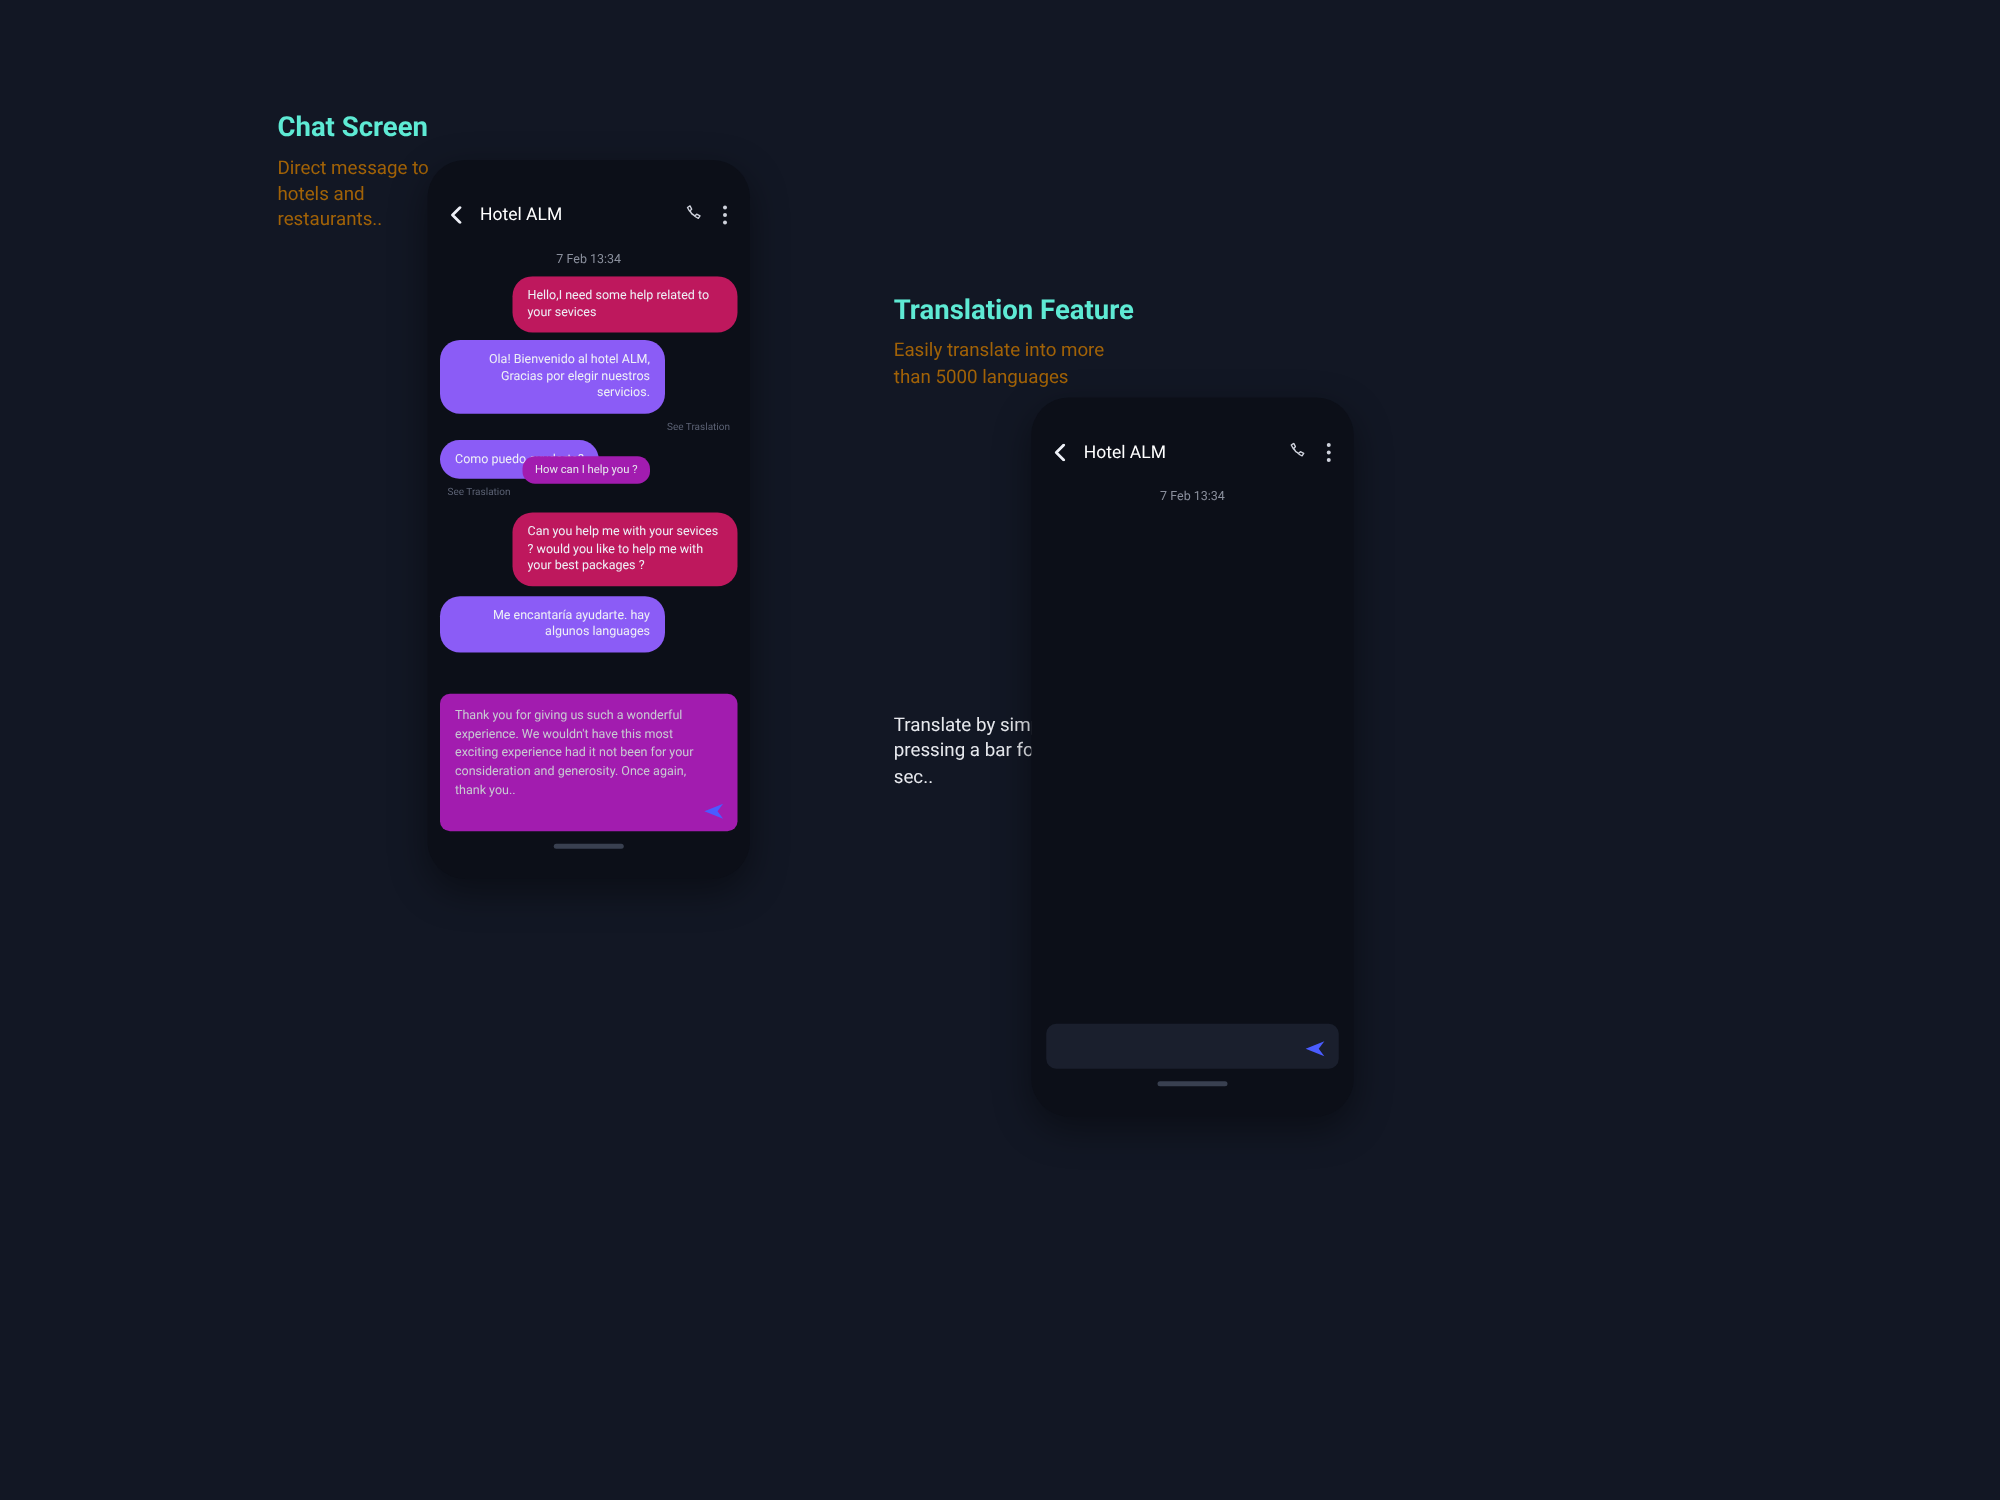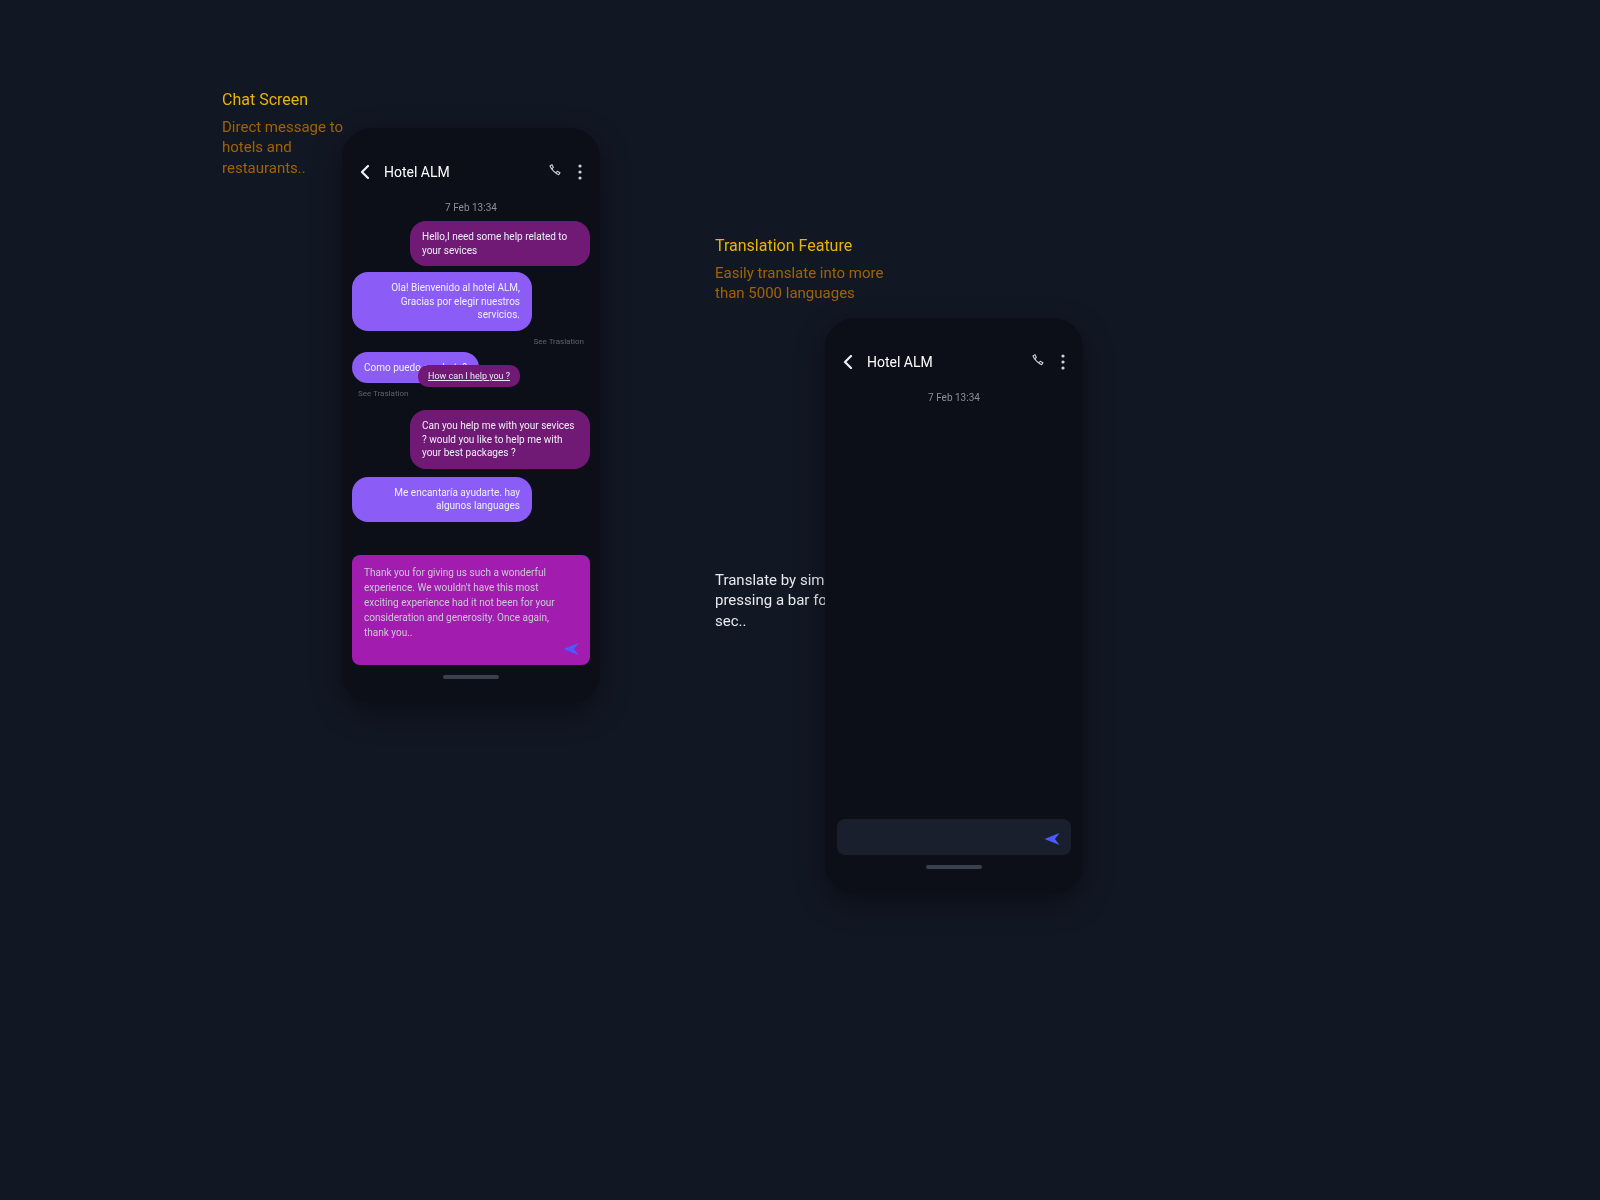--- a/index.html
+++ b/index.html
@@ -6,23 +6,23 @@
   body {
     width: 1600px;
     height: 1200px;
     background: #121724;
     font-family: -apple-system, BlinkMacSystemFont, "Segoe UI", Roboto, Helvetica, Arial, sans-serif;
     color: #e7e9ee;
     position: relative;
     overflow: hidden;
   }
   .heading {
-    color: #eab308;
-    font-weight: 400;
-    font-size: 16px;
+    color: #5eead4;
+    font-weight: 700;
+    font-size: 22px;
     line-height: 1.2;
   }
   .subheading {
     color: #a16207;
     font-size: 15px;
     line-height: 1.35;
     margin-top: 8px;
   }
 
   
@@ -109,45 +109,44 @@
   .msg-row.left  { justify-content: flex-start; }
 
   .bubble {
     color: #eef0f7;
     font-size: 10px;
     line-height: 1.35;
     padding: 9px 12px;
     border-radius: 16px;
     max-width: 180px;
   }
-  .bubble.user { background: #701a75; }
+  .bubble.user { background: #be185d; }
   .bubble.agent { background: #8b5cf6; text-align: right; }
 
   .see-trans {
     color: #5b6173;
     font-size: 8px;
     margin-top: 2px;
     margin-bottom: 6px;
   }
   .see-trans.right { text-align: right; padding-right: 6px; }
   .see-trans.left  { text-align: left;  padding-left: 6px; }
 
   
   .trans-pop-wrap { position: relative; height: 0; }
   .trans-pop {
     position: absolute;
     left: 66px;
     top: -24px;
-    background: #701a75;
+    background: #a21caf;
     color: #e7e9ee;
     font-size: 9px;
     padding: 6px 10px;
     border-radius: 10px;
     white-space: nowrap;
-    text-decoration: underline;
   }
 
   
   .compose-full {
     margin: 6px 10px 0 10px;
     background: #a21caf;
     border-radius: 8px;
     padding: 10px 12px 10px 12px;
     position: relative;
     min-height: 110px;

